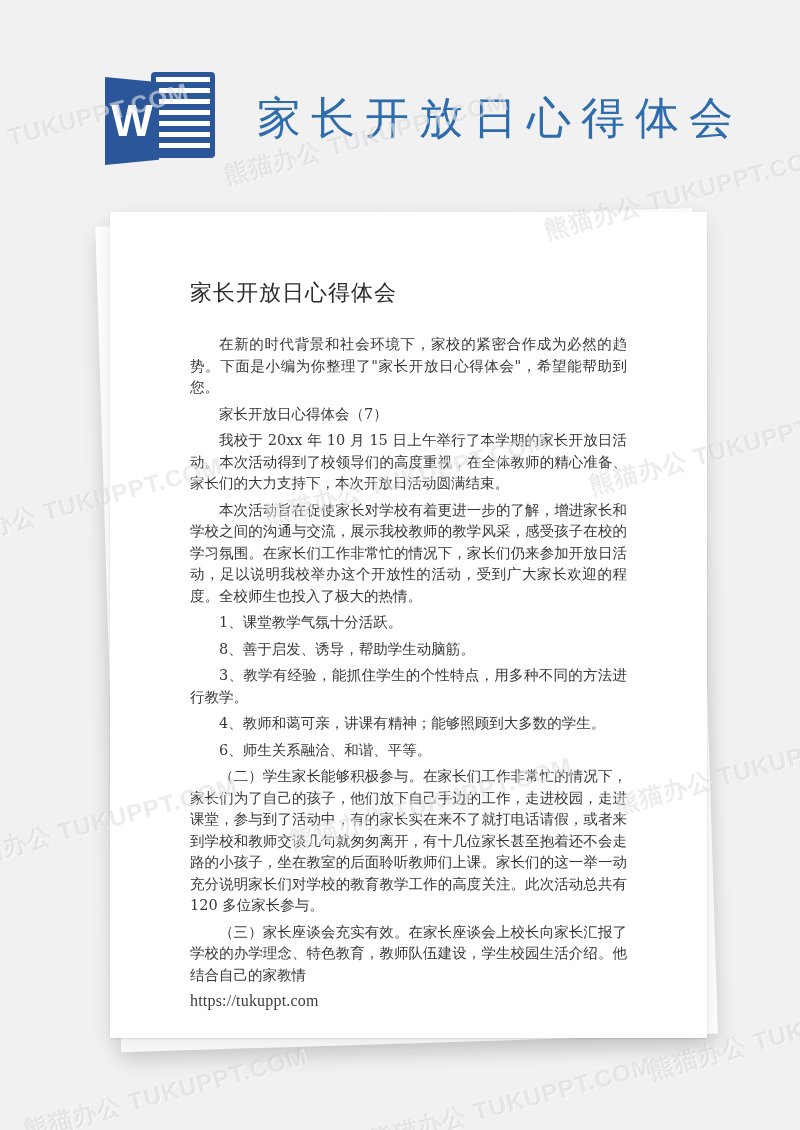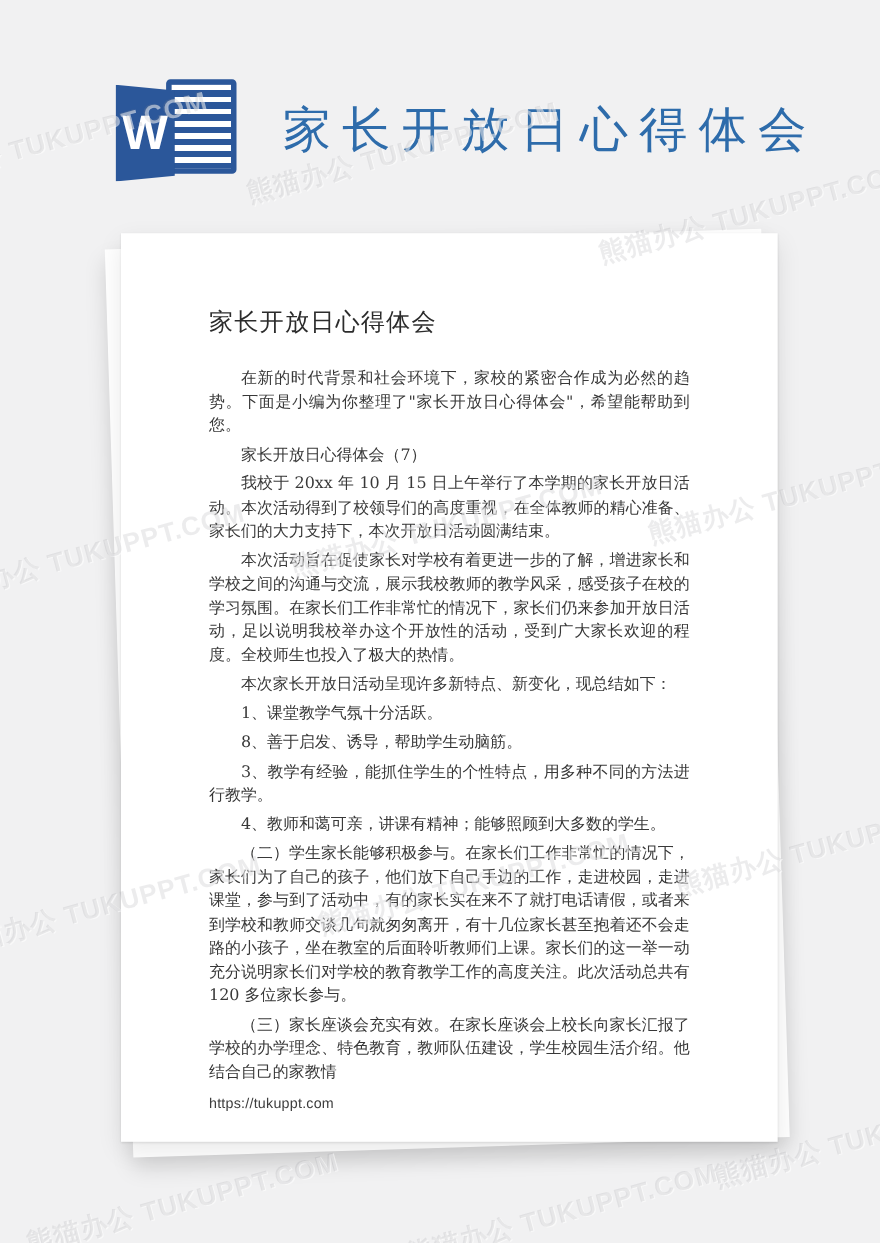--- a/index.html
+++ b/index.html
@@ -62,22 +62,22 @@
     font-size:22px;font-weight:500;color:#2c2c2c;letter-spacing:1px;
   }
   .doc-body p{
     margin:0 0 5px 0;
     font-family:"DejaVu Serif","Liberation Serif",serif;
     font-size:14.5px;line-height:21.5px;color:#383838;
     text-indent:2em;text-align:justify;
   }
   .doc-footer{
     position:absolute;left:80px;bottom:28px;
-    font-size:13px;color:#3d3d3d;letter-spacing:0.2px;
-    font-family:Liberation Sans, sans-serif;
+    font-size:16px;color:#3d3d3d;letter-spacing:0.2px;
+    font-family:Liberation Serif, serif;
   }
 
   
   .watermark-layer{position:absolute;inset:0;z-index:6;pointer-events:none;}
   .wm{
     position:absolute;white-space:nowrap;
     font-weight:bold;font-size:24px;letter-spacing:1px;
     color:rgba(135,135,140,0.16);
     text-shadow:1px 1px 0 rgba(255,255,255,0.55);
     transform:rotate(-15deg);transform-origin:0 50%;
@@ -100,25 +100,25 @@
 
   <div class="paper paper-behind"></div>
 
   <div class="paper paper-main">
     <h2 class="doc-heading">家长开放日心得体会</h2>
     <div class="doc-body">
       <p>在新的时代背景和社会环境下，家校的紧密合作成为必然的趋势。下面是小编为你整理了"家长开放日心得体会"，希望能帮助到您。</p>
       <p>家长开放日心得体会（7）</p>
       <p>我校于 20xx 年 10 月 15 日上午举行了本学期的家长开放日活动。本次活动得到了校领导们的高度重视，在全体教师的精心准备、家长们的大力支持下，本次开放日活动圆满结束。</p>
       <p>本次活动旨在促使家长对学校有着更进一步的了解，增进家长和学校之间的沟通与交流，展示我校教师的教学风采，感受孩子在校的学习氛围。在家长们工作非常忙的情况下，家长们仍来参加开放日活动，足以说明我校举办这个开放性的活动，受到广大家长欢迎的程度。全校师生也投入了极大的热情。</p>
-      <p>本次家长开放日活动呈现许多新特点、新变化，现总结如下：</p>
       <p>1、课堂教学气氛十分活跃。</p>
       <p>8、善于启发、诱导，帮助学生动脑筋。</p>
       <p>3、教学有经验，能抓住学生的个性特点，用多种不同的方法进行教学。</p>
       <p>4、教师和蔼可亲，讲课有精神；能够照顾到大多数的学生。</p>
+      <p>6、师生关系融洽、和谐、平等。</p>
       <p>（二）学生家长能够积极参与。在家长们工作非常忙的情况下，家长们为了自己的孩子，他们放下自己手边的工作，走进校园，走进课堂，参与到了活动中，有的家长实在来不了就打电话请假，或者来到学校和教师交谈几句就匆匆离开，有十几位家长甚至抱着还不会走路的小孩子，坐在教室的后面聆听教师们上课。家长们的这一举一动充分说明家长们对学校的教育教学工作的高度关注。此次活动总共有 120 多位家长参与。</p>
       <p>（三）家长座谈会充实有效。在家长座谈会上校长向家长汇报了学校的办学理念、特色教育，教师队伍建设，学生校园生活介绍。他结合自己的家教情</p>
     </div>
     <div class="doc-footer">https://tukuppt.com</div>
   </div>
 
   <div class="watermark-layer">
     <span class="wm" style="left:-95px;top:150px">熊猫办公 TUKUPPT.COM</span>
     <span class="wm" style="left:225px;top:160px">熊猫办公 TUKUPPT.COM</span>
     <span class="wm" style="left:545px;top:215px">熊猫办公 TUKUPPT.COM</span>

